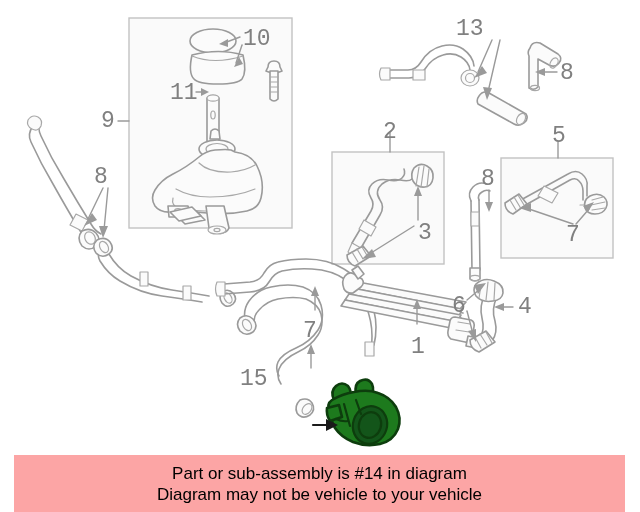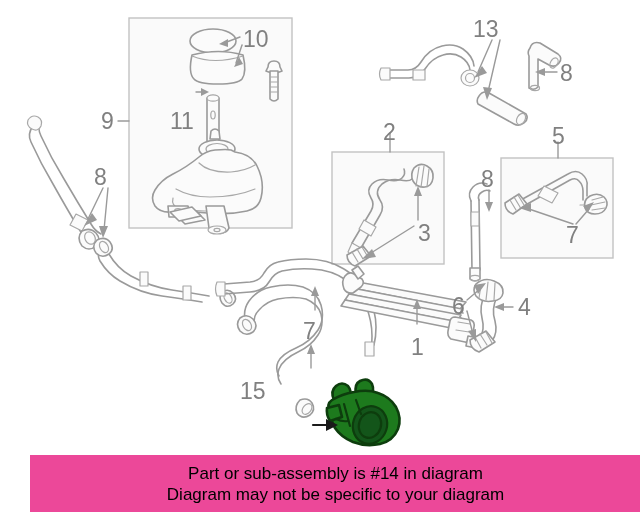--- a/index.html
+++ b/index.html
@@ -18,44 +18,43 @@
   #diagram-svg {
     position: absolute;
     left: 0;
     top: 0;
     width: 640px;
     height: 512px;
   }
   .callout {
     position: absolute;
     color: #808080;
-    font-family: Liberation Sans, sans-serif;
+    font-family: Liberation Mono, monospace;
     font-size: 23px;
     line-height: 23px;
     letter-spacing: 0px;
     white-space: nowrap;
     user-select: none;
   }
   .callout-dark {
     color: #1a1a1a;
     margin-top: 48px;
   }
   #notice-banner {
     position: absolute;
     left: 14px;
     top: 455px;
     width: 611px;
     height: 57px;
-    background: #ec4899;
+    background: #fca5a5;
     display: flex;
     flex-direction: column;
     align-items: center;
     justify-content: center;
     box-sizing: border-box;
-    margin-left: 16px;
   }
   .notice-line {
     color: #000000;
     font-family: "Liberation Sans", sans-serif;
     font-size: 17px;
     line-height: 21px;
     text-align: center;
     white-space: nowrap;
   }
 </style>
@@ -363,26 +362,26 @@
   <div class="callout" style="left:411px; top:336px;">1</div>
   <div class="callout" style="left:383px; top:121px;">2</div>
   <div class="callout" style="left:418px; top:222px;">3</div>
   <div class="callout" style="left:518px; top:296px;">4</div>
   <div class="callout" style="left:552px; top:125px;">5</div>
   <div class="callout" style="left:452px; top:295px;">6</div>
   <div class="callout" style="left:566px; top:224px;">7</div>
   <div class="callout" style="left:481px; top:168px;">8</div>
   <div class="callout" style="left:101px; top:110px;">9</div>
   <div class="callout" style="left:243px; top:28px;">10</div>
-  <div class="callout" style="left:170px; top:82px;margin-top:28px;">11</div>
+  <div class="callout" style="left:170px; top:82px;">11</div>
   <div class="callout" style="left:560px; top:62px;">8</div>
-  <div class="callout" style="left:473px; top:18px;text-align:right;">13</div>
+  <div class="callout" style="left:456px; top:18px;text-align:right;">13</div>
   <div class="callout callout-dark" style="left:286px; top:411px; font-size:24px;">14</div>
-  <div class="callout" style="left:240px; top:380px;">15</div>
+  <div class="callout" style="left:240px; top:368px;">15</div>
   <div class="callout" style="left:303px; top:320px;">7</div>
   <div class="callout" style="left:94px; top:166px;">8</div>
 
   <div id="notice-banner">
     <div class="notice-line">Part or sub-assembly is #14 in diagram</div>
-    <div class="notice-line">Diagram may not be specific to your diagram</div>
+    <div class="notice-line">Diagram may not be vehicle to your vehicle</div>
   </div>
 
 </div>
 
 </body></html>

